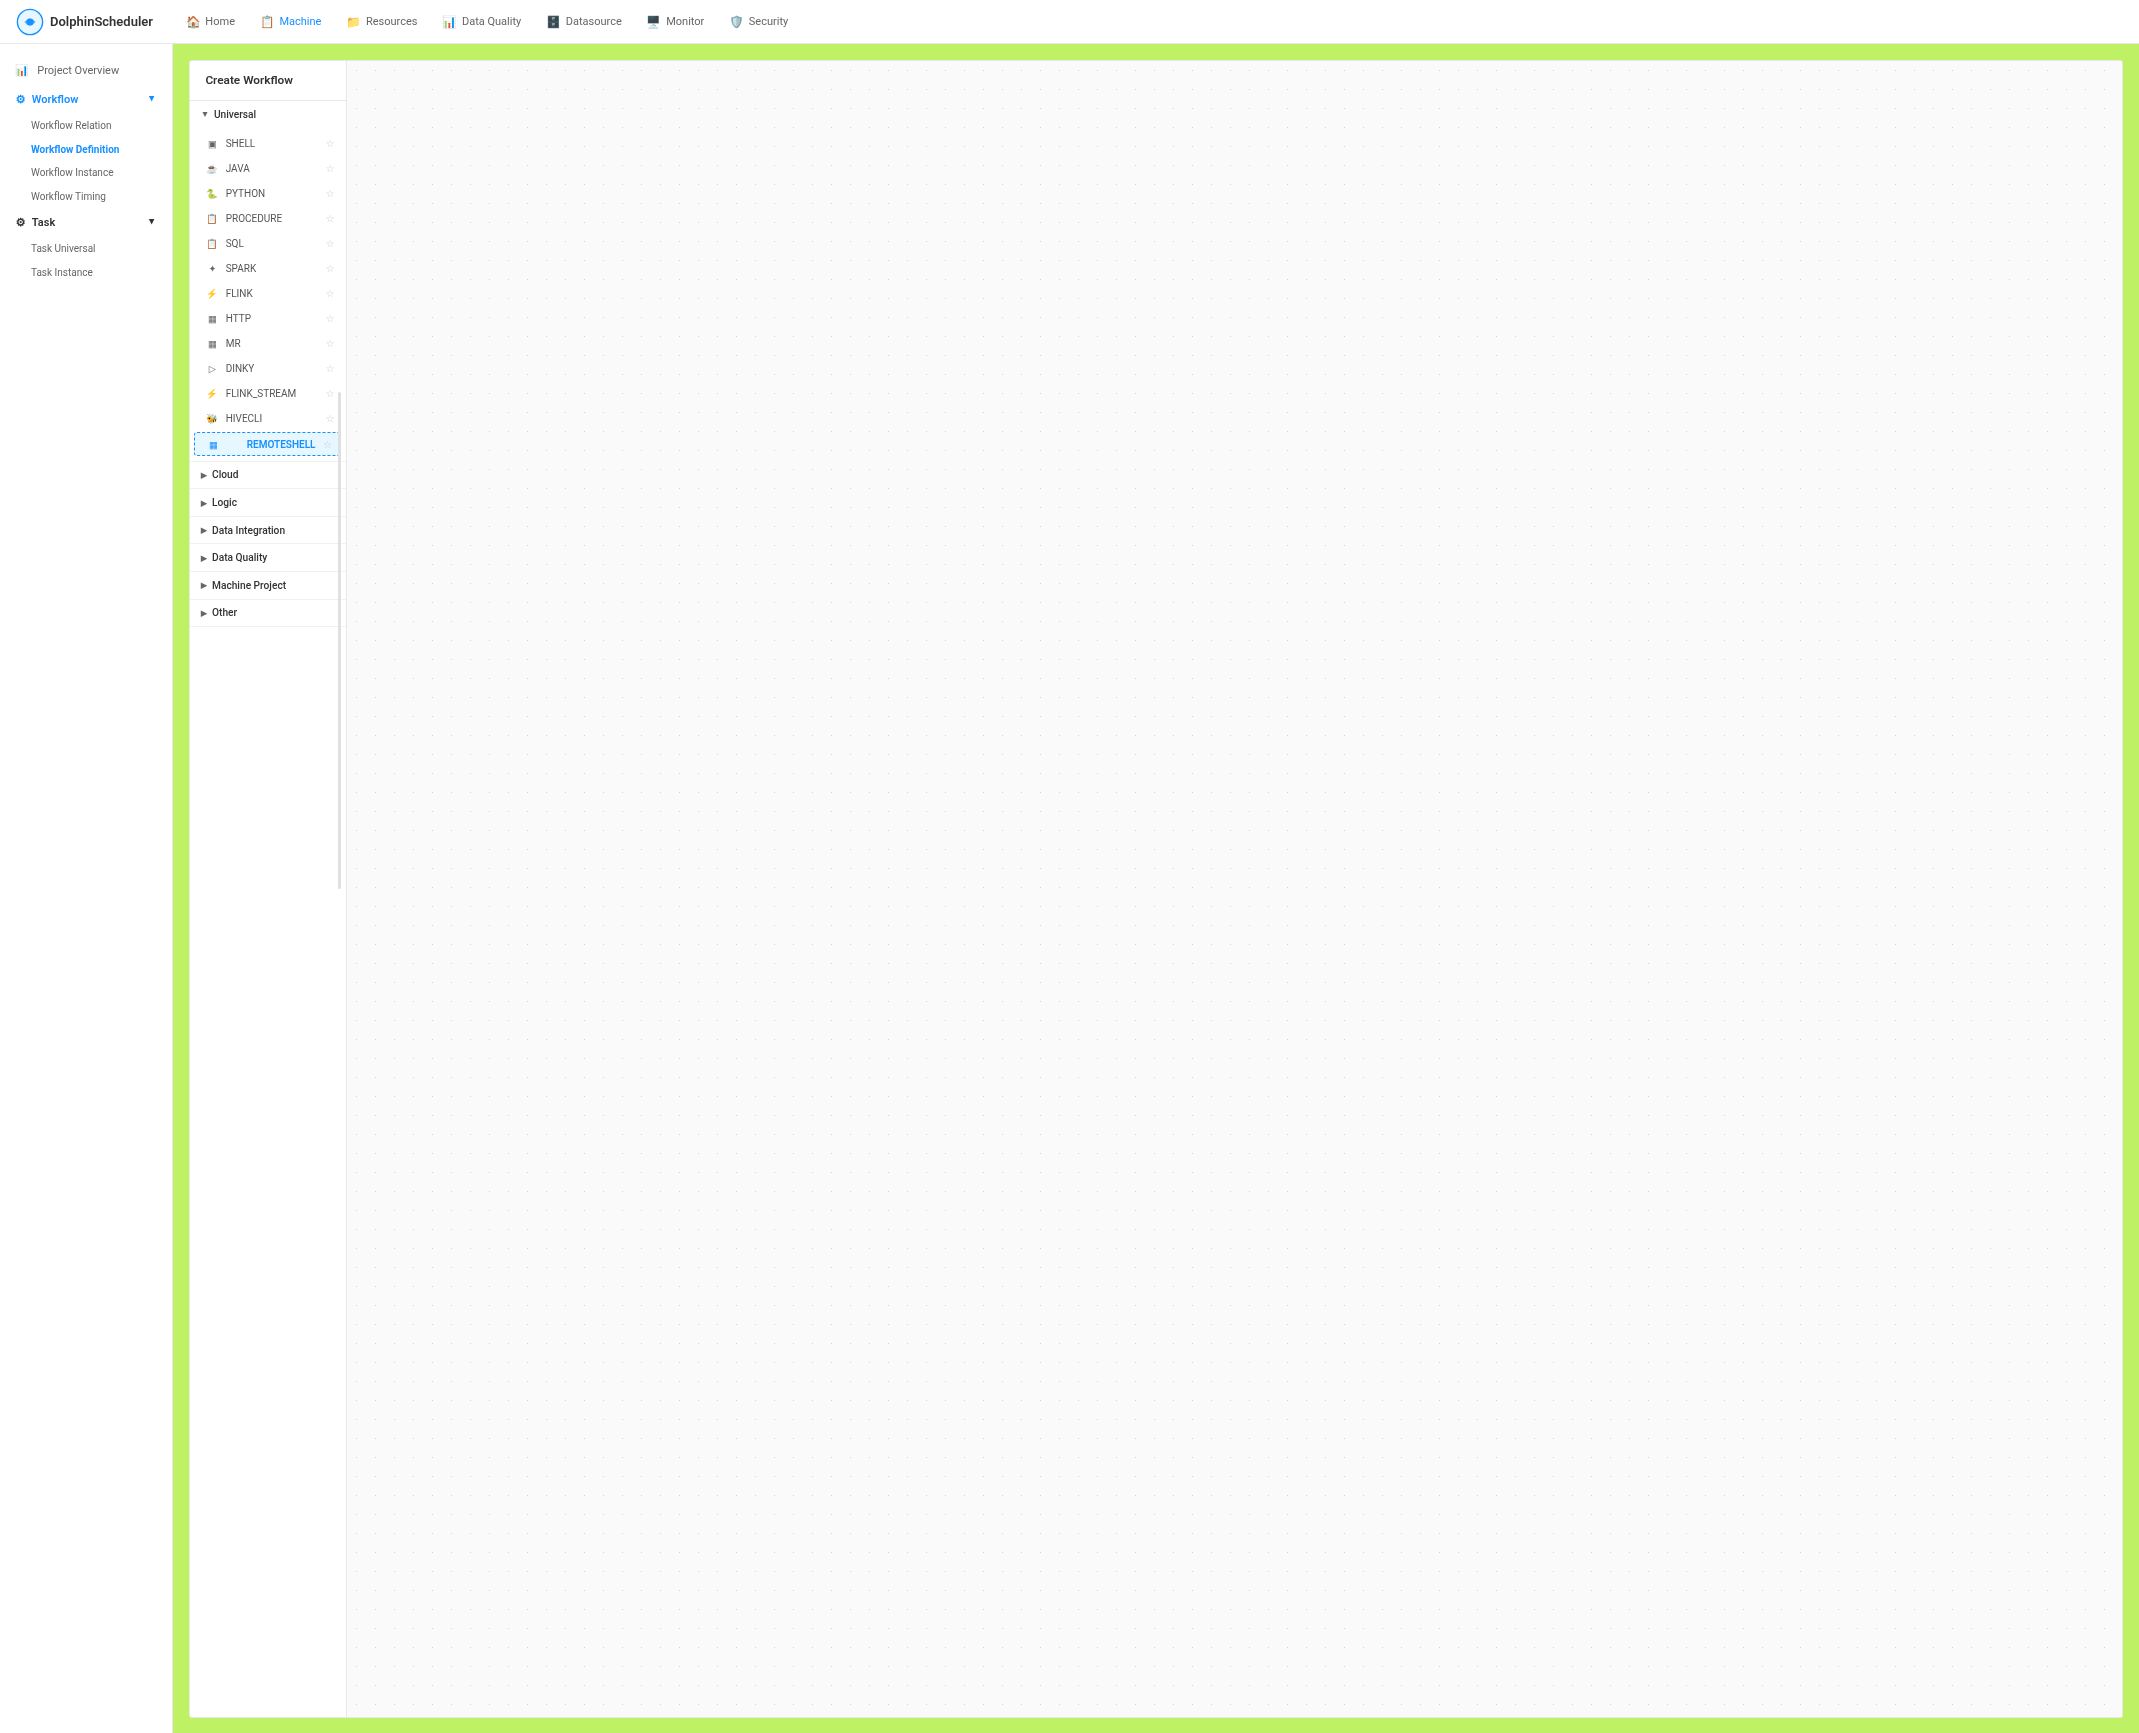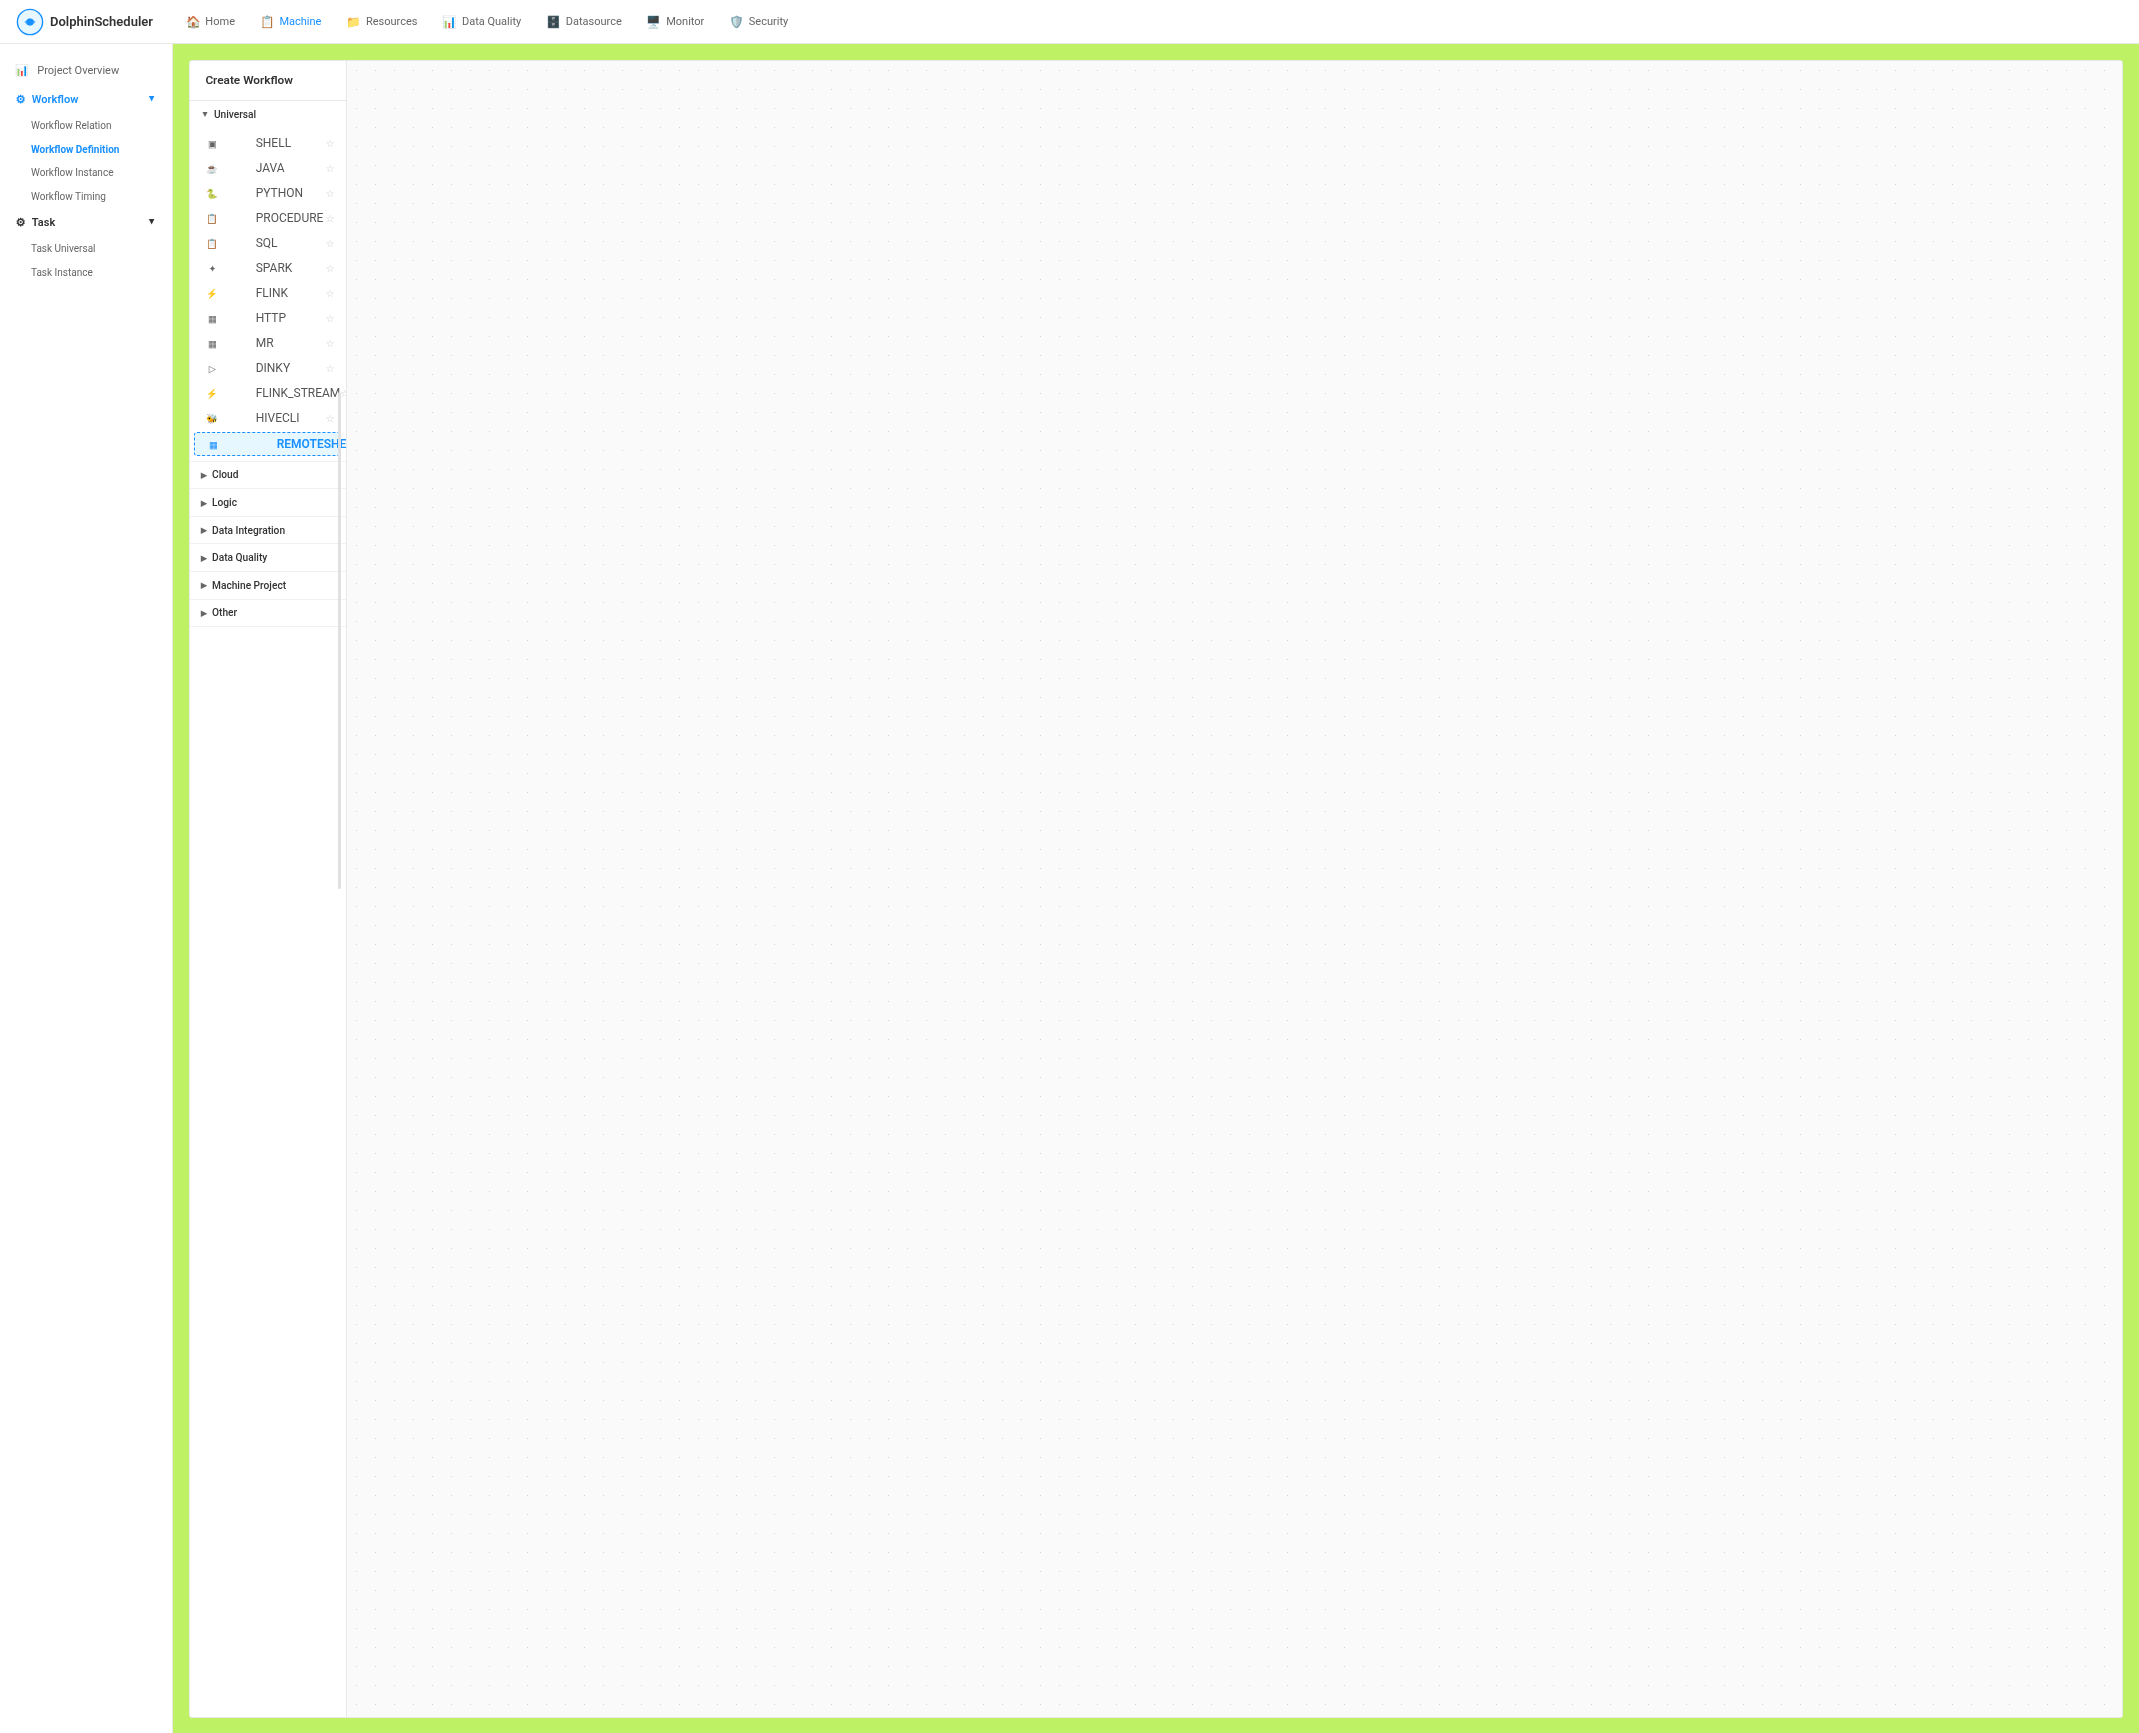--- a/index.html
+++ b/index.html
@@ -169,21 +169,21 @@
       width: 14px;
       height: 14px;
       display: flex;
       align-items: center;
       justify-content: center;
       font-size: 9.4px;
       color: #666;
       flex-shrink: 0;
     }
     .task-item.selected .task-icon { color: #1890ff; }
-    .task-name { font-size: 12px; margin-left: 30px; }
+    .task-name { font-size: 10px; }
     .task-item.selected .task-name { color: #1890ff; font-weight: 600; padding-left: 20px; }
     .star-icon { color: #ccc; font-size: 10.2px; cursor: pointer; }
 
     
     .scroll-separator {
       width: 3.1px;
       background: #e0e0e0;
       border-radius: 3.1px;
       position: absolute;
       right: 4.7px;

